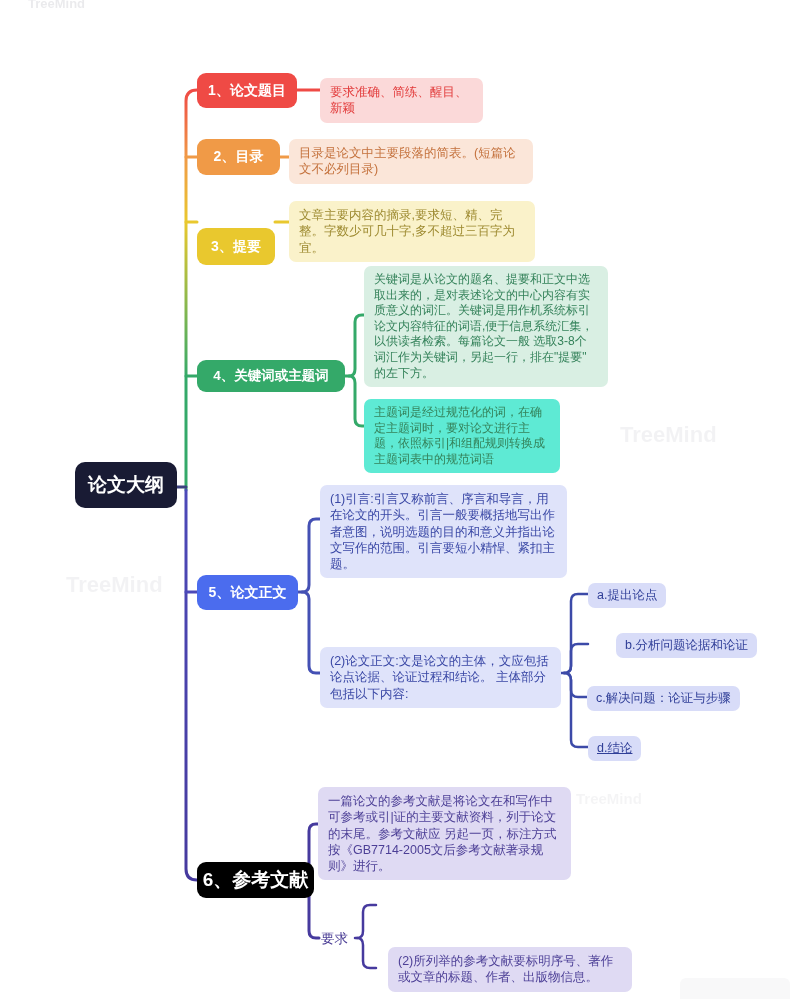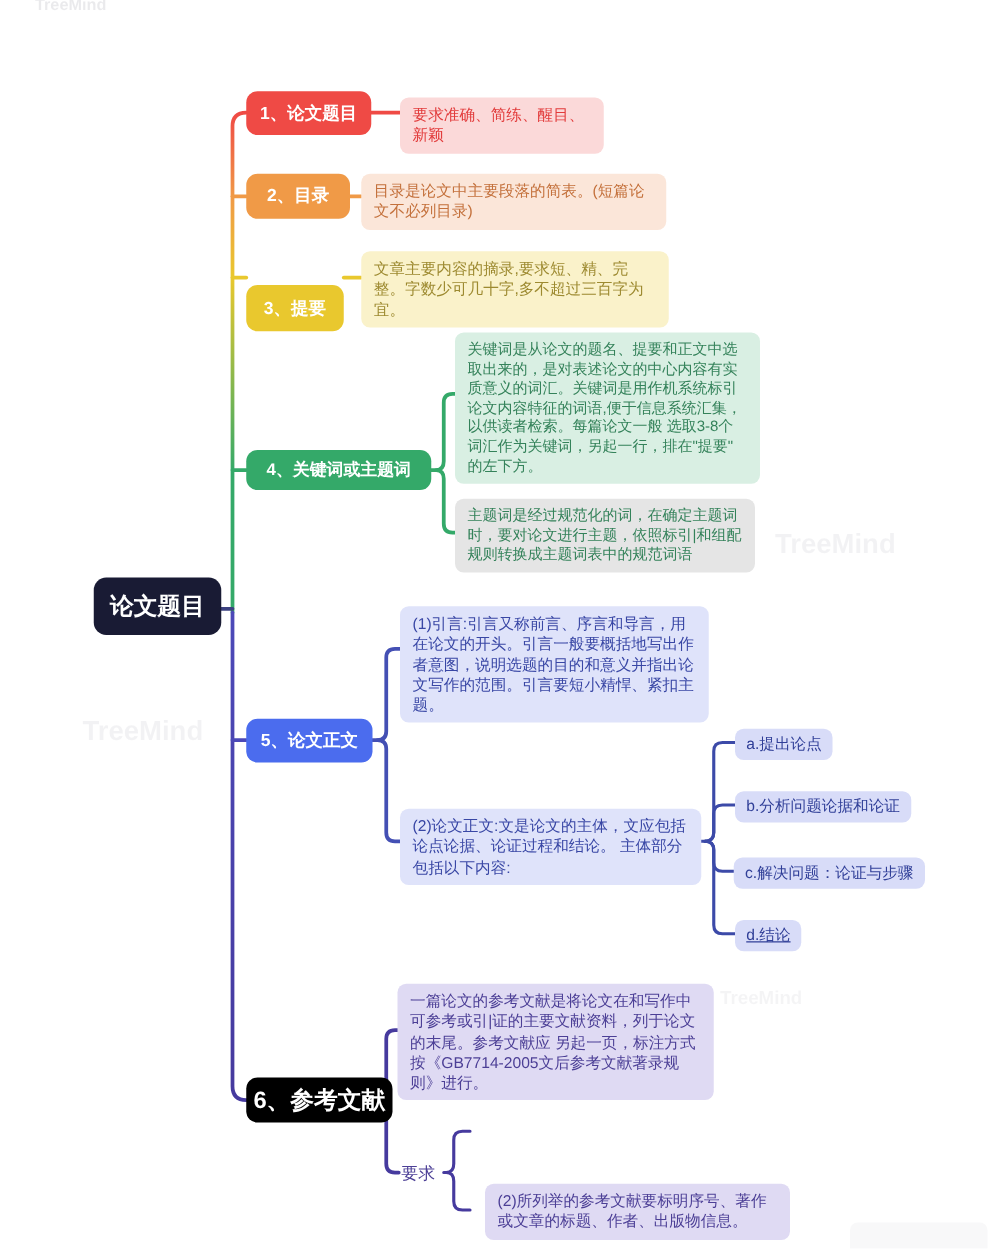--- a/index.html
+++ b/index.html
@@ -19,32 +19,32 @@
   .b5{left:197px;top:575px;width:101px;height:35px;background:#4b6cee;font-size:14px;}
   .b6{left:197px;top:862px;width:117px;height:36px;background:#000000;font-size:19px;}
 
   
   .note{position:absolute;box-sizing:border-box;border-radius:7px;font-size:12.5px;
         line-height:1.3;padding:6px 10px;}
   .n1{left:320px;top:78px;width:163px;background:#fbd9d9;color:#e23c3c;}
   .n2{left:289px;top:139px;width:244px;background:#fbe6d9;color:#c4713c;}
   .n3{left:289px;top:201px;width:246px;background:#faf2ca;color:#9d8a30;}
   .n4a{left:364px;top:266px;width:244px;background:#d9efe3;color:#34825a;font-size:12px;}
-  .n4b{left:364px;top:399px;width:240px;background:#e5e5e5;color:#34825a;font-size:12px;}
+  .n4b{left:364px;top:399px;width:196px;background:#5eead4;color:#34825a;font-size:12px;}
   .n5a{left:320px;top:485px;width:247px;background:#dfe3fa;color:#3947a5;}
   .n5b{left:320px;top:647px;width:241px;background:#dfe3fa;color:#3947a5;}
   .n6{left:318px;top:787px;width:253px;background:#dfdaf3;color:#4c3f96;}
   .s1{left:376px;top:884px;width:244px;background:#dfdaf3;color:#4c3f96;}
   .s2{left:376px;top:947px;width:244px;background:#dfdaf3;color:#4c3f96;margin-left:12px;}
 
   
   .chip{position:absolute;box-sizing:border-box;border-radius:7px;font-size:12.5px;
         padding:4px 9px;background:#d8dcf8;color:#303f98;white-space:nowrap;}
   .ca{left:588px;top:583px;}
-  .cb{left:588px;top:633px;}
+  .cb{left:616px;top:633px;}
   .cc{left:587px;top:686px;}
   .cd{left:588px;top:736px;text-decoration:underline;}
 
   
   .plain{position:absolute;font-size:13.5px;color:#4c3f96;font-weight:400;}
   .req{left:321px;top:930px;}
 
   
   .wm{position:absolute;font-weight:700;color:#5a5a6e;opacity:0.07;pointer-events:none;}
   .wm-right{left:620px;top:422px;font-size:22px;}
@@ -110,21 +110,21 @@
       </g>
     </g>
   </svg>
 
   <div class="wm wm-top">TreeMind</div>
   <div class="wm wm-right">TreeMind</div>
   <div class="wm wm-left">TreeMind</div>
   <div class="wm wm-bot">TreeMind</div>
   <div class="wm-blob"></div>
 
-  <div class="node central">论文题目</div>
+  <div class="node central">论文大纲</div>
 
   <div class="node b1">1、论文题目</div>
   <div class="node b2">2、目录</div>
   <div class="node b3">3、提要</div>
   <div class="node b4">4、关键词或主题词</div>
   <div class="node b5">5、论文正文</div>
   <div class="node b6">6、参考文献</div>
 
   <div class="note n1">要求准确、简练、醒目、新颖</div>
   <div class="note n2">目录是论文中主要段落的简表。(短篇论文不必列目录)</div>

